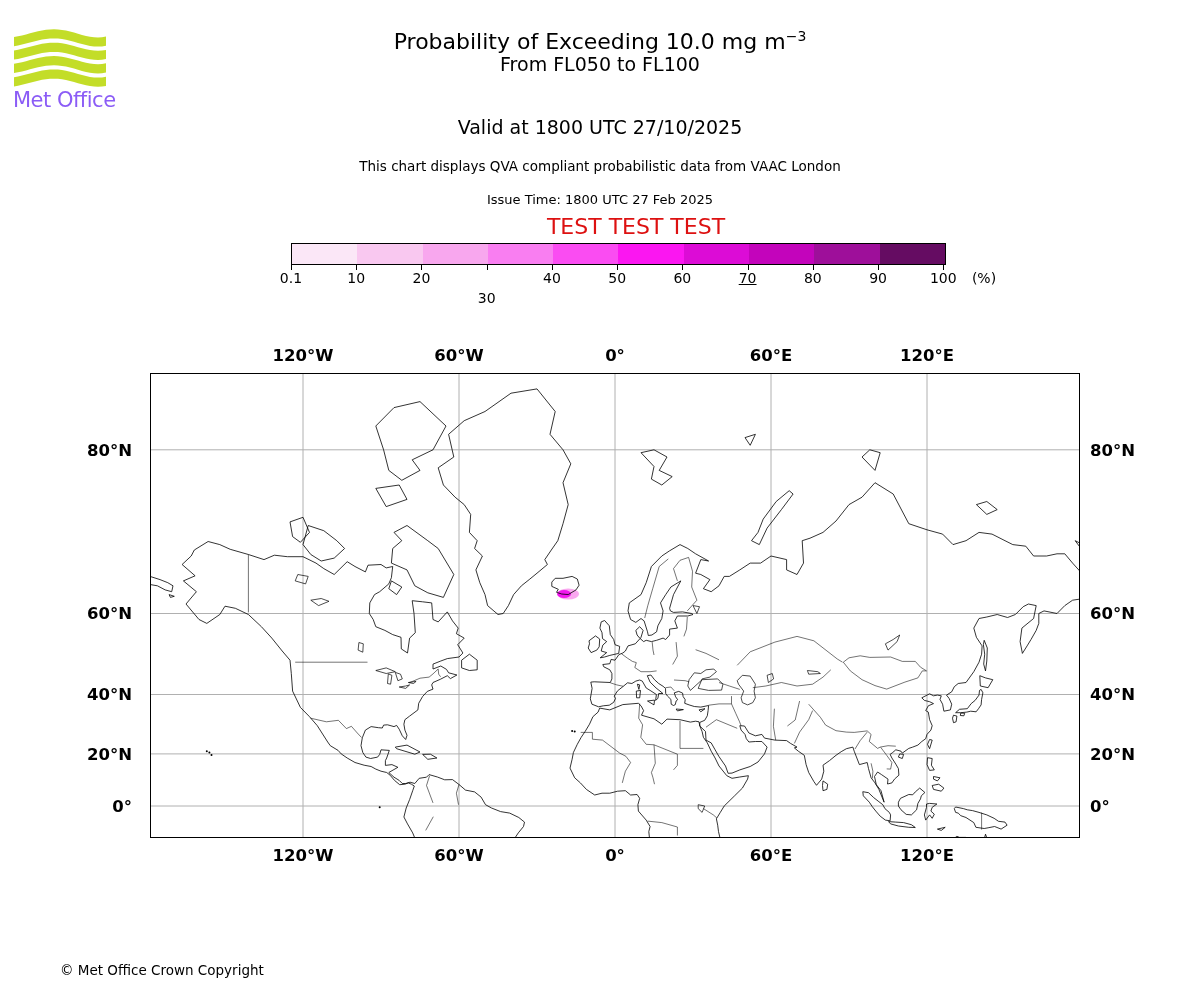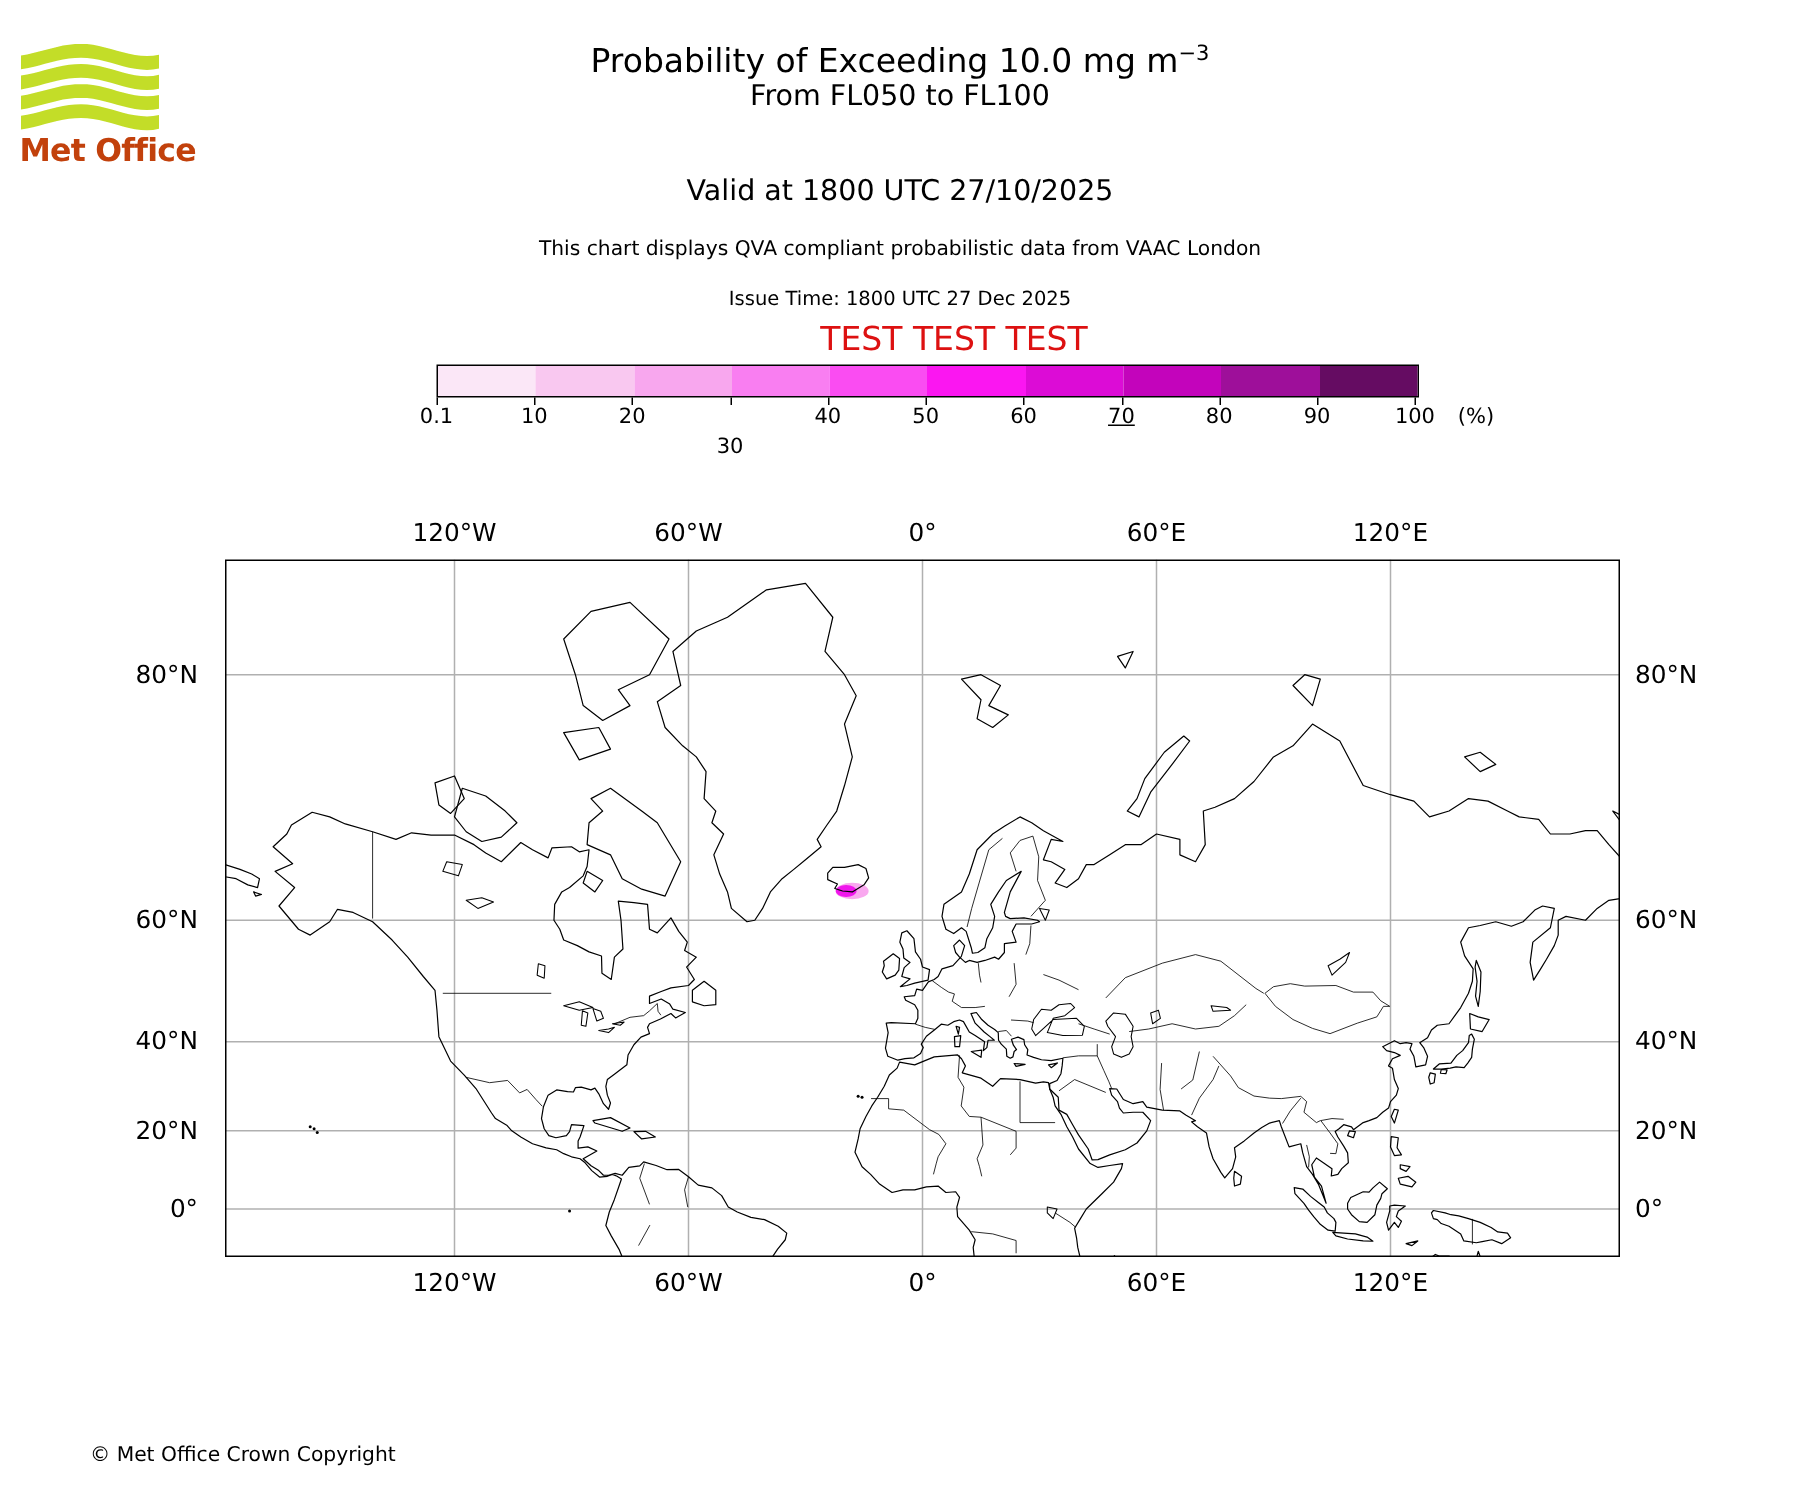--- a/index.html
+++ b/index.html
@@ -18,46 +18,46 @@
   #test-banner{top:214px;font-size:22px;margin-left:36px;}
   #colorbar{left:291px;top:243px;width:655px;height:22px;display:flex;
             border:1.3px solid #000;box-sizing:border-box;}
   .cb-seg{flex:1 1 0;height:100%;}
   .cb-tick{width:1px;height:5px;background:#000;top:265px;}
   .cb-label{top:270px;font-size:14px;transform:translateX(-50%);white-space:nowrap;}
   #cb-unit{top:270px;font-size:14px;transform:translateX(-50%);}
   #map-wrap{left:150px;top:373px;width:930px;height:465px;}
   #map-frame{left:150px;top:373px;width:930px;height:465px;
              border:1.4px solid #000;box-sizing:border-box;pointer-events:none;}
-  .ax-label{font-size:16.5px;white-space:nowrap;}
+  .ax-label{font-size:16.5px;white-space:nowrap;font-weight:bold;}
   .ax-x{transform:translate(-50%,-50%);}
   .ax-left{transform:translate(-100%,-50%);padding-right:9px;}
   .ax-right{transform:translate(0,-50%);padding-left:9px;}
   #copyright{left:60px;top:962px;font-size:13.5px;}
   #logo{left:14px;top:26px;}
-  #logo-text{left:13px;top:88px;font-size:21px;font-weight:bold;color:#c2410c;letter-spacing:-0.5px;}
+  #logo-text{left:13px;top:88px;font-size:21px;font-weight:normal;color:#8b5cf6;letter-spacing:-0.5px;}
 </style>
 </head>
 <body>
 
 <div id="page">
 
   <svg id="logo" class="abs" width="94" height="62" viewBox="0 0 94 62">
       <path d="M0,11.0 L4,10.3 L8,9.4 L12,8.4 L16,7.3 L20,6.3 L24,5.3 L28,4.4 L32,3.8 L36,3.4 L40,3.3 L44,3.4 L48,3.9 L52,4.6 L56,5.6 L60,6.6 L64,7.8 L68,8.9 L72,9.9 L76,10.7 L80,11.2 L84,11.4 L88,11.2 L92,10.5L92,19.7 L88,20.4 L84,20.6 L80,20.4 L76,19.9 L72,19.1 L68,18.1 L64,17.0 L60,15.8 L56,14.8 L52,13.8 L48,13.1 L44,12.6 L40,12.5 L36,12.6 L32,13.0 L28,13.6 L24,14.5 L20,15.5 L16,16.5 L12,17.6 L8,18.6 L4,19.5 L0,20.2 Z" fill="#c3dd28"></path>
       <path d="M0,24.4 L4,23.7 L8,22.8 L12,21.8 L16,20.7 L20,19.7 L24,18.7 L28,17.8 L32,17.2 L36,16.8 L40,16.7 L44,16.8 L48,17.3 L52,18.0 L56,19.0 L60,20.0 L64,21.2 L68,22.3 L72,23.3 L76,24.1 L80,24.6 L84,24.8 L88,24.6 L92,23.9L92,33.1 L88,33.8 L84,34.0 L80,33.8 L76,33.3 L72,32.5 L68,31.5 L64,30.4 L60,29.2 L56,28.2 L52,27.2 L48,26.5 L44,26.0 L40,25.9 L36,26.0 L32,26.4 L28,27.0 L24,27.9 L20,28.9 L16,29.9 L12,31.0 L8,32.0 L4,32.9 L0,33.6 Z" fill="#c3dd28"></path>
       <path d="M0,37.8 L4,37.1 L8,36.2 L12,35.2 L16,34.1 L20,33.1 L24,32.1 L28,31.2 L32,30.6 L36,30.2 L40,30.1 L44,30.2 L48,30.7 L52,31.4 L56,32.4 L60,33.4 L64,34.6 L68,35.7 L72,36.7 L76,37.5 L80,38.0 L84,38.2 L88,38.0 L92,37.3L92,46.5 L88,47.2 L84,47.4 L80,47.2 L76,46.7 L72,45.9 L68,44.9 L64,43.8 L60,42.6 L56,41.6 L52,40.6 L48,39.9 L44,39.4 L40,39.3 L36,39.4 L32,39.8 L28,40.4 L24,41.3 L20,42.3 L16,43.3 L12,44.4 L8,45.4 L4,46.3 L0,47.0 Z" fill="#c3dd28"></path>
       <path d="M0,51.2 L4,50.5 L8,49.6 L12,48.6 L16,47.5 L20,46.5 L24,45.5 L28,44.6 L32,44.0 L36,43.6 L40,43.5 L44,43.6 L48,44.1 L52,44.8 L56,45.8 L60,46.8 L64,48.0 L68,49.1 L72,50.1 L76,50.9 L80,51.4 L84,51.6 L88,51.4 L92,50.7L92,59.9 L88,60.6 L84,60.8 L80,60.6 L76,60.1 L72,59.3 L68,58.3 L64,57.2 L60,56.0 L56,55.0 L52,54.0 L48,53.3 L44,52.8 L40,52.7 L36,52.8 L32,53.2 L28,53.8 L24,54.7 L20,55.7 L16,56.7 L12,57.8 L8,58.8 L4,59.7 L0,60.4 Z" fill="#c3dd28"></path>
     </svg>
   <div id="logo-text" class="abs">Met Office</div>
 
   <div id="title-main" class="abs ctr"><span>Probability of Exceeding 10.0 mg m</span><sup>−3</sup></div>
   <div id="subtitle-1" class="abs ctr subtitle">From FL050 to FL100</div>
   <div id="subtitle-3" class="abs ctr subtitle">Valid at 1800 UTC 27/10/2025</div>
   <div id="qva-line" class="abs ctr">This chart displays QVA compliant probabilistic data from VAAC London</div>
-  <div id="issue-line" class="abs ctr">Issue Time: 1800 UTC 27 Dec 2025</div>
+  <div id="issue-line" class="abs ctr">Issue Time: 1800 UTC 27 Feb 2025</div>
   <div id="test-banner" class="abs ctr" style="color: rgb(221, 17, 17);">TEST TEST TEST</div>
 
   <div id="colorbar" class="abs">
       <div class="cb-seg" style="background: rgb(251, 231, 247);"></div>
       <div class="cb-seg" style="background: rgb(249, 200, 240);"></div>
       <div class="cb-seg" style="background: rgb(248, 167, 238);"></div>
       <div class="cb-seg" style="background: rgb(249, 126, 241);"></div>
       <div class="cb-seg" style="background: rgb(250, 76, 242);"></div>
       <div class="cb-seg" style="background: rgb(251, 22, 241);"></div>
       <div class="cb-seg" style="background: rgb(220, 12, 214);"></div>

